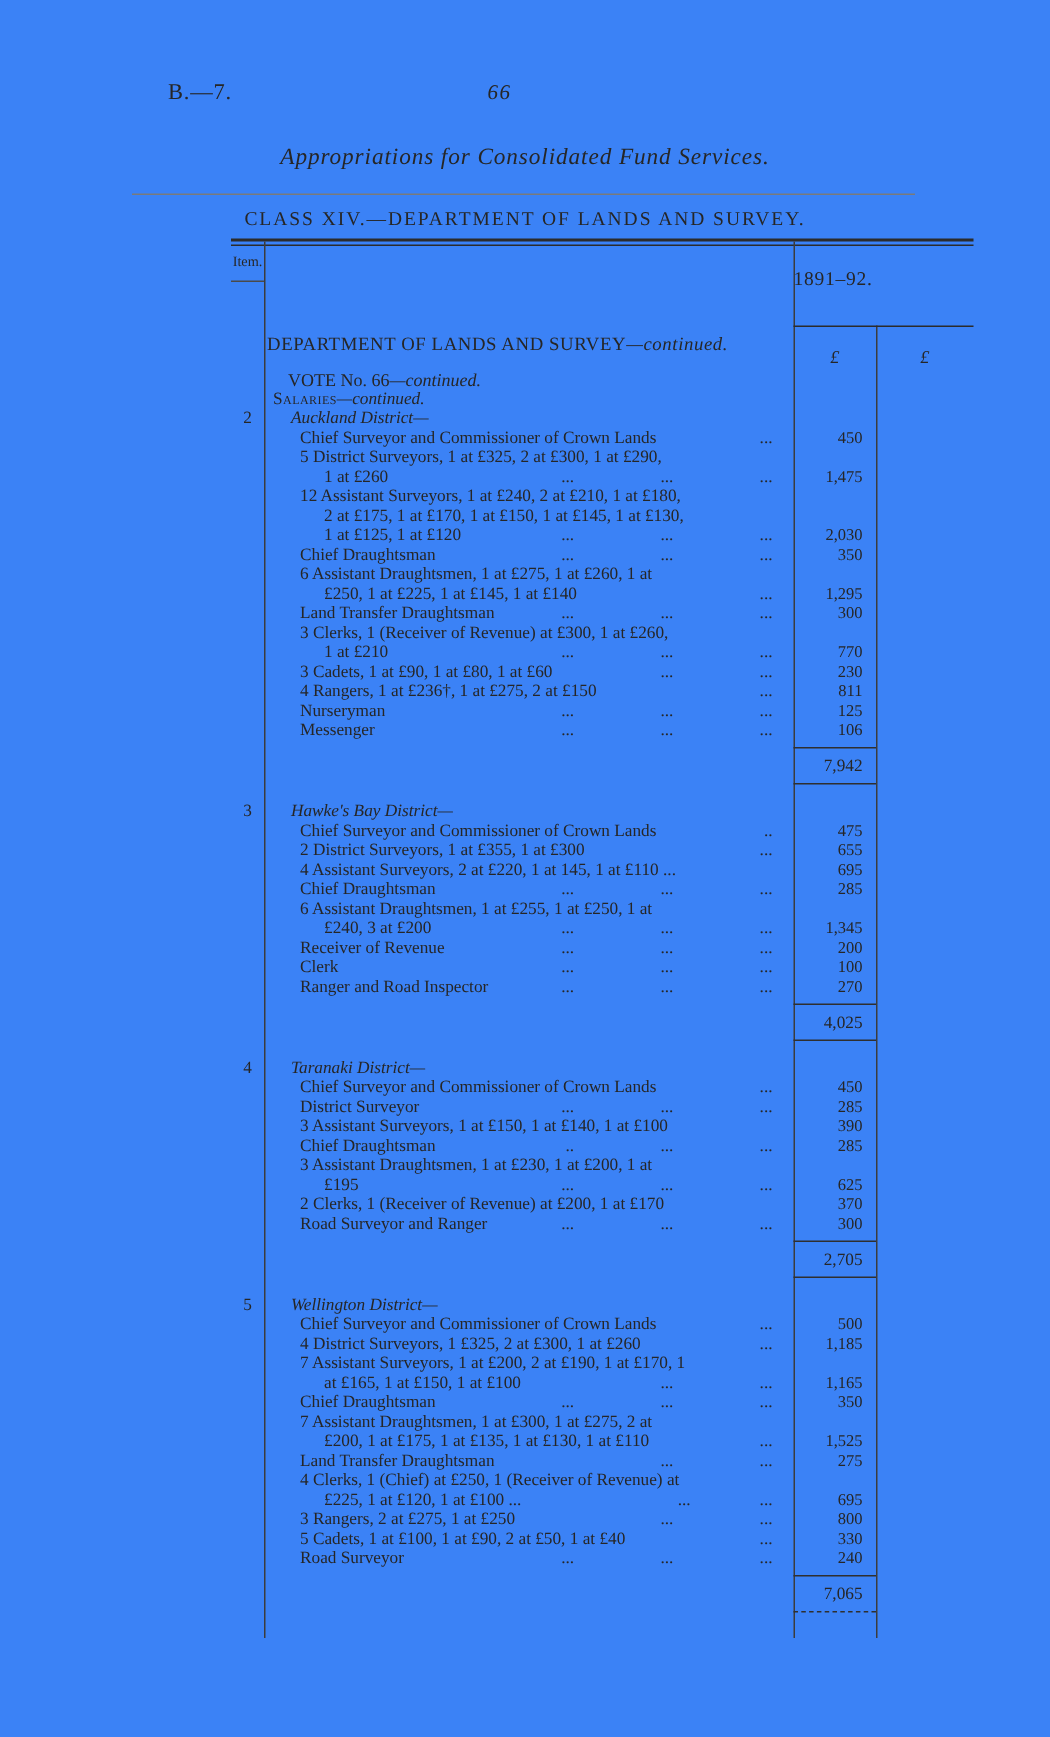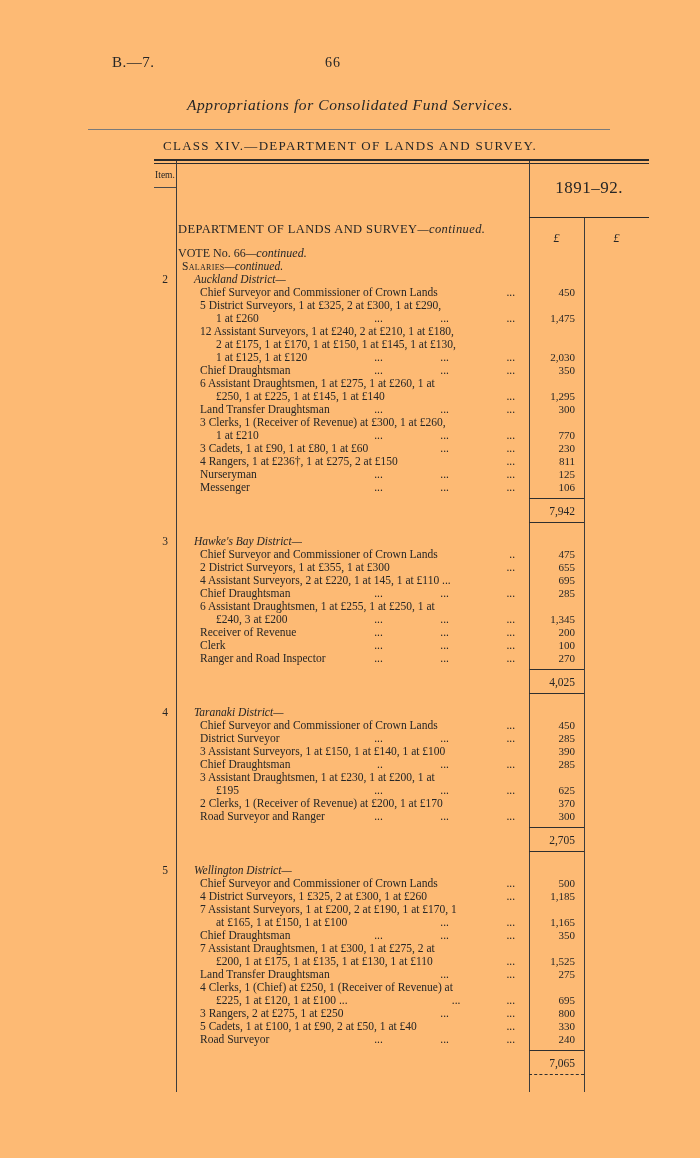--- a/index.html
+++ b/index.html
@@ -1,47 +1,47 @@
 <!DOCTYPE html>
 <html><head>
 <meta charset="utf-8">
 <style>
   html,body{margin:0;padding:0;}
   body{width:700px;height:1158px;background:#fdfdfb;font-family:"Liberation Serif","DejaVu Serif",serif;color:#262626;}
-  .page{position:relative;width:700px;height:1158px;background:#fdba74;overflow:hidden;}
+  .page{position:relative;width:700px;height:1158px;background:#3b82f6;overflow:hidden;}
   .abs{position:absolute;}
   .doc-ref{left:112px;top:54px;font-size:15px;letter-spacing:0.5px;}
-  .page-no{left:318px;top:55px;width:30px;text-align:center;font-size:14px;letter-spacing:1px;}
+  .page-no{left:318px;top:55px;width:30px;text-align:center;font-size:14px;letter-spacing:1px;font-style:italic;}
   .running-title{left:0;top:96px;width:700px;text-align:center;font-style:italic;font-size:15.5px;letter-spacing:0.6px;}
   .rule-1{left:88px;top:129px;width:522px;height:1px;background:#7a7a7a;}
   .class-heading{left:0;top:138px;width:700px;text-align:center;font-size:13px;letter-spacing:1.3px;}
   .ledger{left:118px;top:159px;width:495px;height:933px;border-top:2px solid #2b2b2b;margin-left:36px;}
   .ledger::before{content:"";position:absolute;left:0;right:0;top:2px;height:1px;background:#2b2b2b;}
   .vl{position:absolute;width:1px;background:#3c3c3c;}
   .vl-a{left:22px;top:0;height:931px;}
   .vl-b{left:375px;top:0;height:931px;}
   .vl-c{left:430px;top:56px;height:875px;}
   .item-head{left:-3px;top:9px;width:28px;text-align:center;font-size:9.5px;}
   .item-head-rule{left:0;top:26px;width:22px;height:1px;background:#4a4a4a;}
-  .year-head{left:375px;top:17px;width:120px;text-align:center;font-size:17px;letter-spacing:0.5px;}
+  .year-head{left:375px;top:17px;width:120px;font-size:13px;letter-spacing:0.5px;}
   .year-rule{left:375px;top:56px;width:120px;height:1px;background:#2b2b2b;}
   .pound{top:70px;font-style:italic;font-size:12px;}
   .p1{left:375px;width:55px;text-align:center;}
   .p2{left:430px;width:65px;text-align:center;}
   .rows{position:absolute;left:0;top:62px;width:495px;}
   .row{display:flex;align-items:flex-start;}
   .no{width:22px;flex:none;text-align:center;font-size:11.5px;line-height:13px;}
   .desc{width:353px;flex:none;box-sizing:border-box;display:flex;overflow:hidden;padding-right:14px;font-size:11.5px;line-height:13px;}
   .desc .t{white-space:pre;}
   .dots{margin-left:auto;white-space:pre;padding-left:8px;}
   .ind1{padding-left:24px;}
   .ind2{padding-left:40px;}
   .district{padding-left:18px;font-style:italic;}
   .h1{padding-left:2px;font-size:12.5px;letter-spacing:0.4px;margin-bottom:11px;}
-  .h2{padding-left:2px;font-size:12px;}
+  .h2{padding-left:16px;font-size:12px;}
   .h3{padding-left:6px;}
   .h3 .caps{font-variant:small-caps;letter-spacing:0.3px;}
   .cont{font-style:italic;}
   .v1{width:55px;flex:none;box-sizing:border-box;text-align:right;padding-right:9px;font-size:11px;line-height:13px;}
   .v2{width:65px;flex:none;}
   .sub-spacer{flex:none;}
   .sub-box{width:55px;flex:none;box-sizing:border-box;border-top:1px solid #2f2f2f;border-bottom:1px solid #2f2f2f;text-align:right;padding:6px 9px 4px 0;font-size:11.5px;line-height:13px;margin-top:4px;}
   .sub-last{border-bottom-style:dashed;}
 </style>
 </head>

